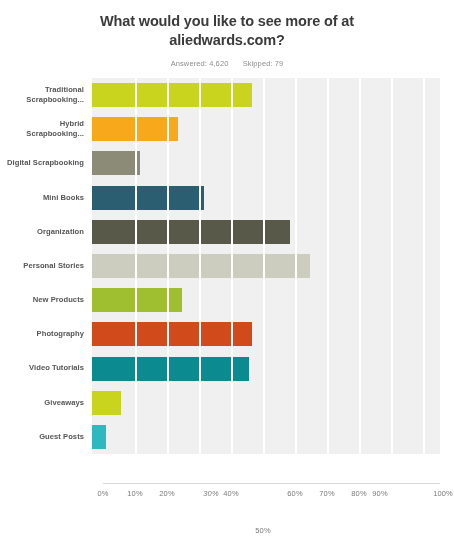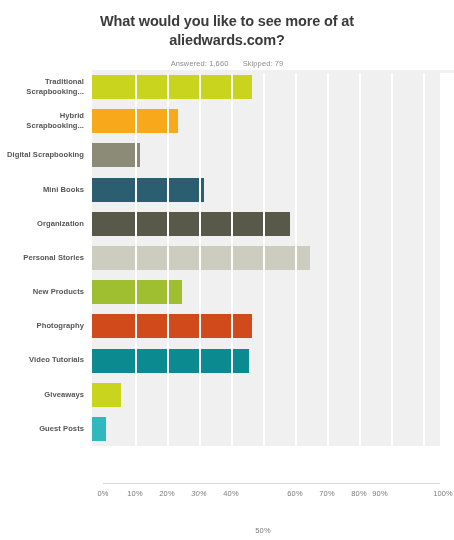--- a/index.html
+++ b/index.html
@@ -46,21 +46,21 @@
   .chart-wrap {
     position: absolute;
     left: 0;
     top: 70px;
     width: 454px;
     height: 470px;
   }
   .rows {
     position: absolute;
     left: 0;
-    top: 0;
+    top: 8px;
     width: 454px;
     height: 429px;
   }
   .row {
     position: relative;
     height: 34.2px;
     display: flex;
     align-items: center;
   }
   .cat-label {
@@ -140,21 +140,21 @@
   }
 </style>
 </head>
 <body>
 
 <div class="page">
 
   <div class="header">
     <div class="chart-title">What would you like to see more of at aliedwards.com?</div>
     <div class="meta-row">
-      <span class="meta-item">Answered: 1,660</span>
+      <span class="meta-item">Answered: 4,620</span>
       <span class="meta-item">Skipped: 79</span>
     </div>
   </div>
 
   <div class="chart-wrap">
     <div class="rows" id="rows">
         <div class="row">
           <div class="cat-label">Traditional Scrapbooking...</div>
           <div class="bar-track">
             <div class="bar" style="width: 160px; background: rgb(200, 212, 30);"></div>
@@ -232,21 +232,21 @@
         <div class="gridline" style="left: 256px; background: rgb(255, 255, 255);"></div>
         <div class="gridline" style="left: 288px; background: rgb(255, 255, 255);"></div>
         <div class="gridline" style="left: 320px; background: rgb(255, 255, 255);"></div>
       </div>
     <div class="plot-right-pad"></div>
     <div class="axis-line"></div>
     <div class="x-axis" id="xaxis">
         <div class="tick" style="left: 103px;">0%</div>
         <div class="tick" style="left: 135px;">10%</div>
         <div class="tick" style="left: 167px;">20%</div>
-        <div class="tick" style="left: 199px; font-style: italic;">30%</div>
+        <div class="tick" style="left: 211px; font-style: italic;">30%</div>
         <div class="tick" style="left: 231px;">40%</div>
         <div class="tick" style="left: 263px; margin-top: 37px;">50%</div>
         <div class="tick" style="left: 295px;">60%</div>
         <div class="tick" style="left: 327px;">70%</div>
         <div class="tick" style="left: 359px;">80%</div>
         <div class="tick" style="left: 380px;">90%</div>
         <div class="tick" style="left: 443px;">100%</div>
       </div>
   </div>
 

